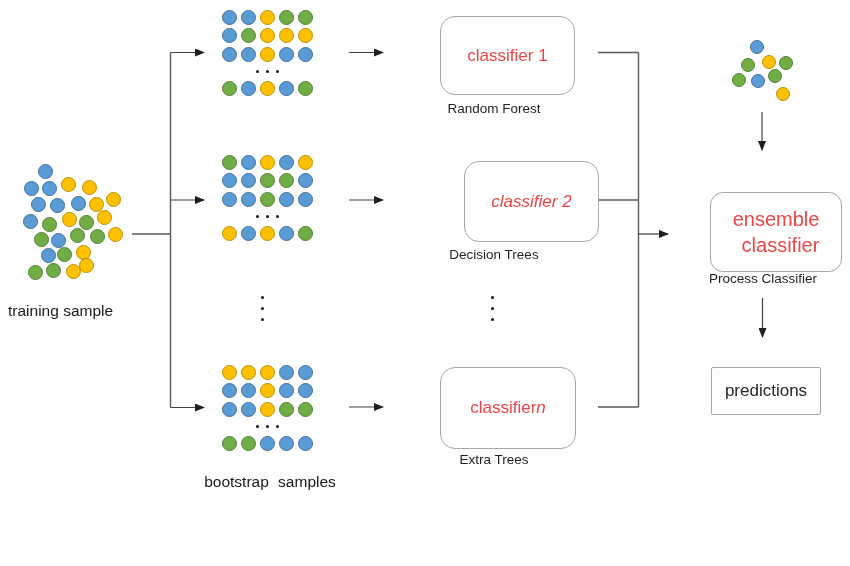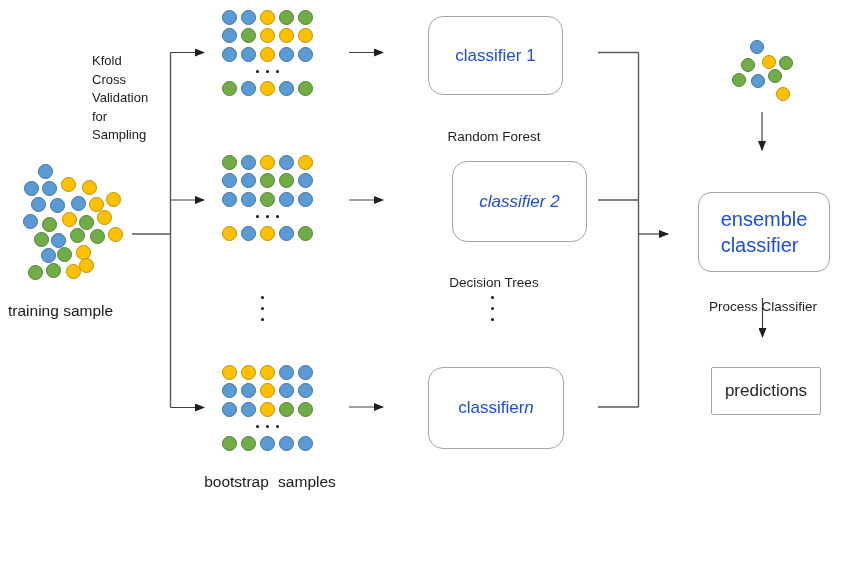--- a/index.html
+++ b/index.html
@@ -8,29 +8,29 @@
     font-family:"Liberation Sans", sans-serif;color:#1a1a1a;
   }
   .abs{position:absolute;}
   svg.connectors{position:absolute;left:0;top:0;pointer-events:none;}
   
   .kfold{left:92px;top:52px;font-size:13px;line-height:18.5px;}
   .training-label{left:8px;top:302px;font-size:15.5px;}
   .bootstrap-label{left:185px;top:473px;width:170px;text-align:center;font-size:15.5px;word-spacing:5px;}
   .testdata-label{left:700px;top:9px;width:124px;text-align:center;font-size:15.5px;}
   .title{left:0;top:525px;width:836px;text-align:center;font-size:17.5px;font-weight:bold;color:#000;}
-  .caption{font-size:13.5px;text-align:center;color:#1f1f1f;margin-top:28px;}
+  .caption{font-size:13.5px;text-align:center;color:#1f1f1f;}
   .cap-rf{left:414px;top:101px;width:160px;}
   .cap-dt{left:414px;top:247px;width:160px;}
   .cap-et{left:414px;top:452px;width:160px;}
   .cap-bc{left:688px;top:271px;width:150px;}
   
   .rbox{background:#fff;border:1.5px solid #a6a6a6;border-radius:15px;
-        display:flex;align-items:center;justify-content:center;text-align:left;
-        font-size:17px;color:#1d4ed8;}
+        display:flex;align-items:center;justify-content:center;text-align:right;
+        font-size:17px;color:#ef4444;margin-left:12px;}
   .box-c1{left:428px;top:16px;width:133px;height:77px;}
   .box-c2{left:452px;top:161px;width:133px;height:79px;font-style:italic;}
   .box-c3{left:428px;top:367px;width:134px;height:80px;}
   .box-ens{left:698px;top:192px;width:130px;height:78px;border-radius:13px;font-size:20px;line-height:1.32;}
   .box-pred{left:711px;top:367px;width:108px;height:46px;background:#fff;border:1.2px solid #a6a6a6;
             border-radius:2px;display:flex;align-items:center;justify-content:center;
             font-size:17px;color:#262626;}
   
   .cluster{position:absolute;left:0;top:0;width:100%;height:100%;pointer-events:none;}
   .dot{display:block;border-radius:50%;border:1px solid;box-sizing:border-box;}
@@ -69,27 +69,20 @@
     <path d="M349 407 H383" stroke="#404040" stroke-width="1.2" fill="none" marker-end="url(#ah)"></path>
     <path d="M598 52.5 H638.5" stroke="#595959" stroke-width="1.4" fill="none"></path>
     <path d="M598 200 H638.5" stroke="#595959" stroke-width="1.4" fill="none"></path>
     <path d="M598 407 H638.5" stroke="#595959" stroke-width="1.4" fill="none"></path>
     <path d="M638.5 52.5 V407" stroke="#595959" stroke-width="1.4" fill="none"></path>
     <path d="M638.5 234 H668" stroke="#404040" stroke-width="1.2" fill="none" marker-end="url(#ah)"></path>
     <path d="M762 112 V150" stroke="#404040" stroke-width="1.2" fill="none" marker-end="url(#ah)"></path>
     <path d="M762.5 298 V337" stroke="#404040" stroke-width="1.2" fill="none" marker-end="url(#ah)"></path>
   </svg>
 
-  <div class="abs kfold">
-    <div>Kfold</div>
-    <div>Cross</div>
-    <div>Validation</div>
-    <div>for</div>
-    <div>Sampling</div>
-  </div>
 
   <div class="cluster">
       <span class="dot" style="width: 15px; height: 15px; background: rgb(91, 155, 213); border-color: rgb(65, 113, 156); position: absolute; left: 37.5px; top: 163.5px;"></span>
       <span class="dot" style="width: 15px; height: 15px; background: rgb(91, 155, 213); border-color: rgb(65, 113, 156); position: absolute; left: 23.5px; top: 180.5px;"></span>
       <span class="dot" style="width: 15px; height: 15px; background: rgb(91, 155, 213); border-color: rgb(65, 113, 156); position: absolute; left: 41.5px; top: 180.5px;"></span>
       <span class="dot" style="width: 15px; height: 15px; background: rgb(255, 192, 0); border-color: rgb(191, 144, 0); position: absolute; left: 60.5px; top: 176.5px;"></span>
       <span class="dot" style="width: 15px; height: 15px; background: rgb(255, 192, 0); border-color: rgb(191, 144, 0); position: absolute; left: 81.5px; top: 179.5px;"></span>
       <span class="dot" style="width: 15px; height: 15px; background: rgb(91, 155, 213); border-color: rgb(65, 113, 156); position: absolute; left: 30.5px; top: 196.5px;"></span>
       <span class="dot" style="width: 15px; height: 15px; background: rgb(91, 155, 213); border-color: rgb(65, 113, 156); position: absolute; left: 49.5px; top: 197.5px;"></span>
       <span class="dot" style="width: 15px; height: 15px; background: rgb(91, 155, 213); border-color: rgb(65, 113, 156); position: absolute; left: 70.5px; top: 195.5px;"></span>
@@ -338,20 +331,21 @@
   <div class="abs rbox box-c2">
     <span>classifier 2</span>
       <em class="it"></em>
   </div>
   <div class="abs caption cap-dt">Decision Trees</div>
 
   <div class="abs rbox box-c3">
     <span>classifier </span>
       <em class="it">n</em>
   </div>
+  <div class="abs caption cap-et">Extra Trees</div>
 
   <div class="cluster">
       <span class="dot" style="width: 14px; height: 14px; background: rgb(91, 155, 213); border-color: rgb(65, 113, 156); position: absolute; left: 750px; top: 40px;"></span>
       <span class="dot" style="width: 14px; height: 14px; background: rgb(112, 173, 71); border-color: rgb(84, 130, 53); position: absolute; left: 741px; top: 58px;"></span>
       <span class="dot" style="width: 14px; height: 14px; background: rgb(255, 192, 0); border-color: rgb(191, 144, 0); position: absolute; left: 762px; top: 55px;"></span>
       <span class="dot" style="width: 14px; height: 14px; background: rgb(112, 173, 71); border-color: rgb(84, 130, 53); position: absolute; left: 779px; top: 56px;"></span>
       <span class="dot" style="width: 14px; height: 14px; background: rgb(112, 173, 71); border-color: rgb(84, 130, 53); position: absolute; left: 732px; top: 73px;"></span>
       <span class="dot" style="width: 14px; height: 14px; background: rgb(91, 155, 213); border-color: rgb(65, 113, 156); position: absolute; left: 751px; top: 74px;"></span>
       <span class="dot" style="width: 14px; height: 14px; background: rgb(112, 173, 71); border-color: rgb(84, 130, 53); position: absolute; left: 768px; top: 69px;"></span>
       <span class="dot" style="width: 14px; height: 14px; background: rgb(255, 192, 0); border-color: rgb(191, 144, 0); position: absolute; left: 776px; top: 87px;"></span>

